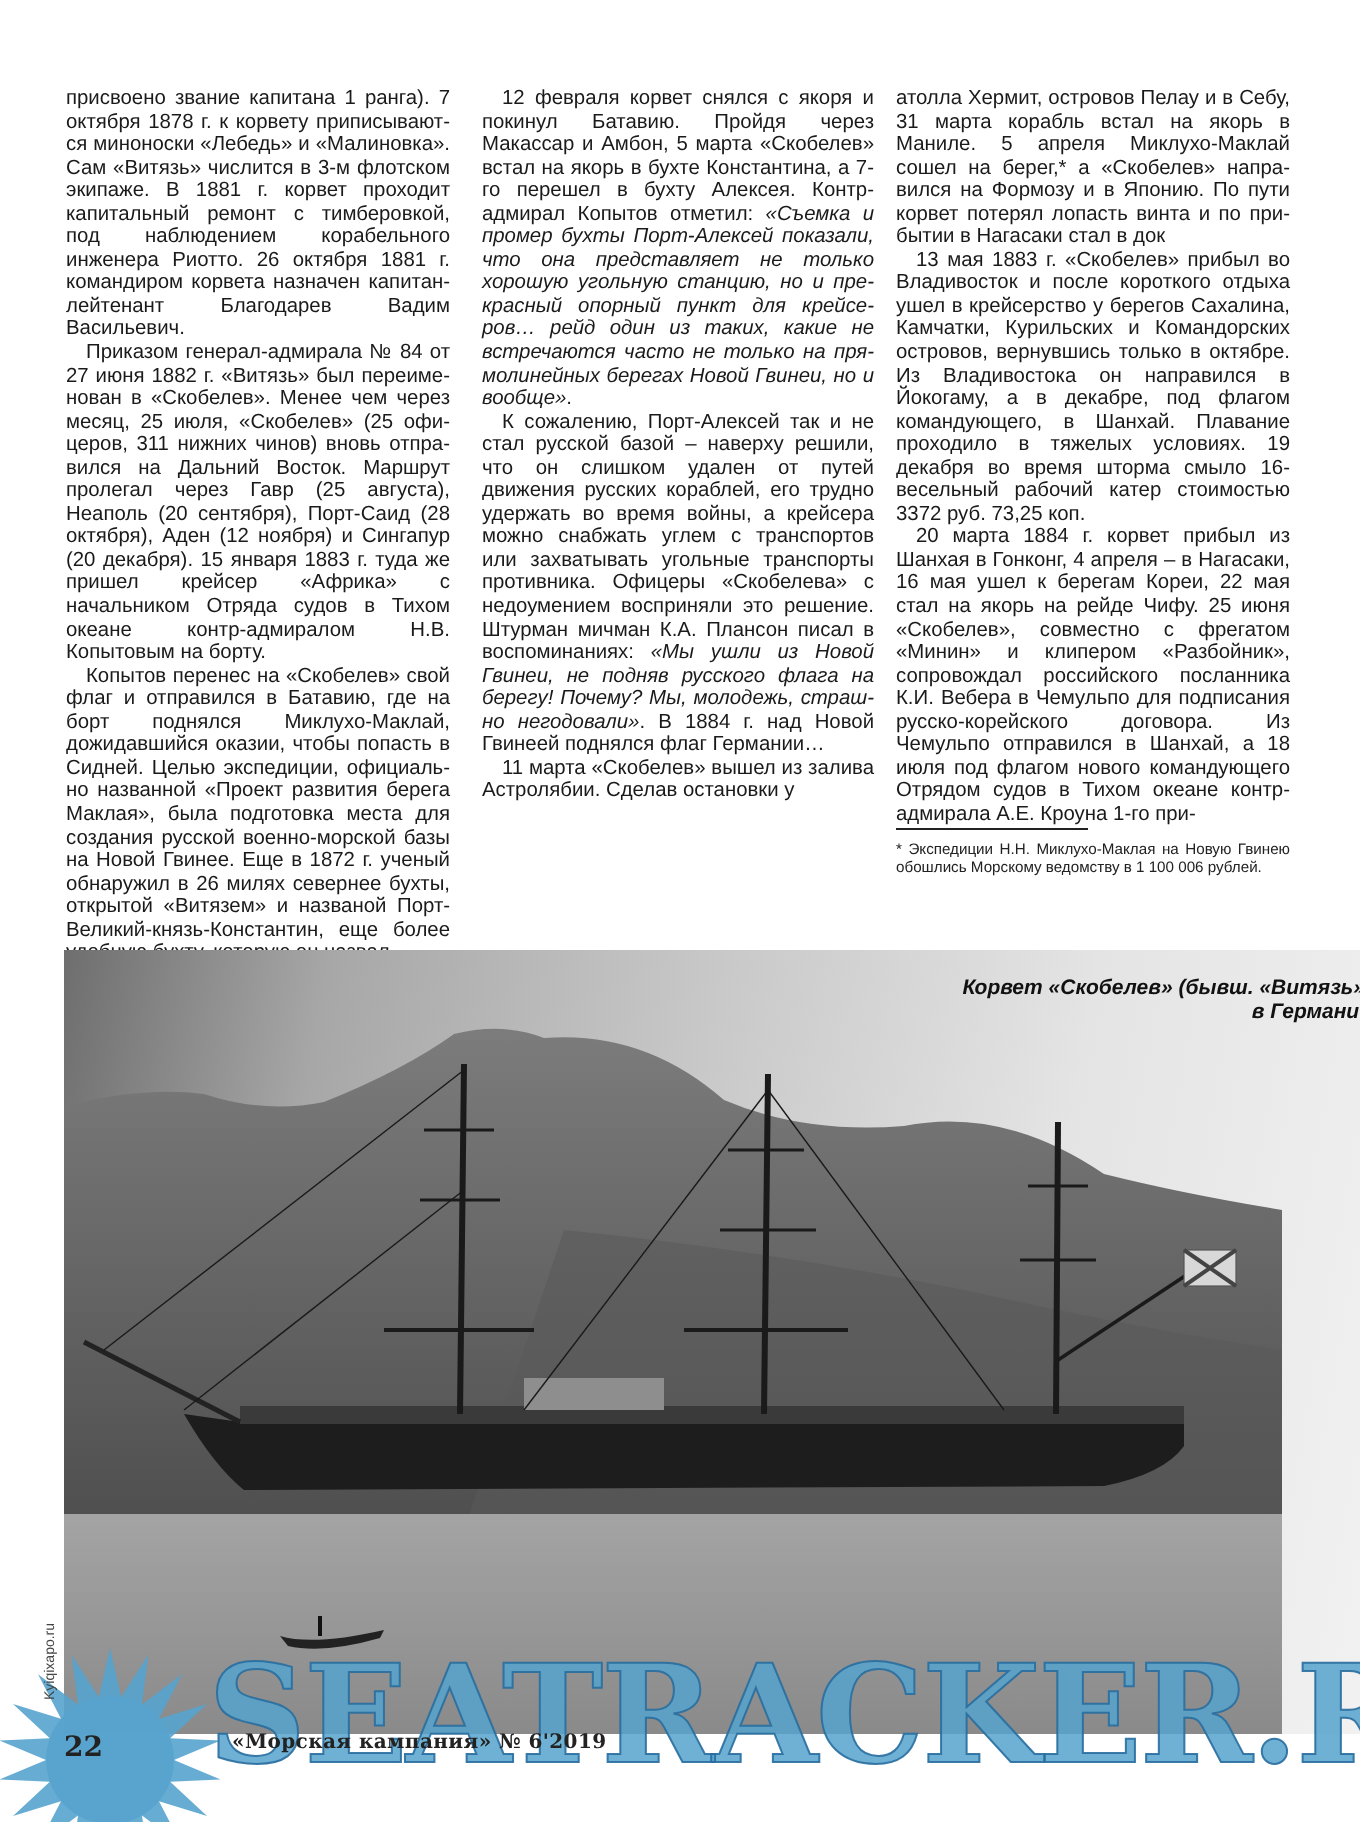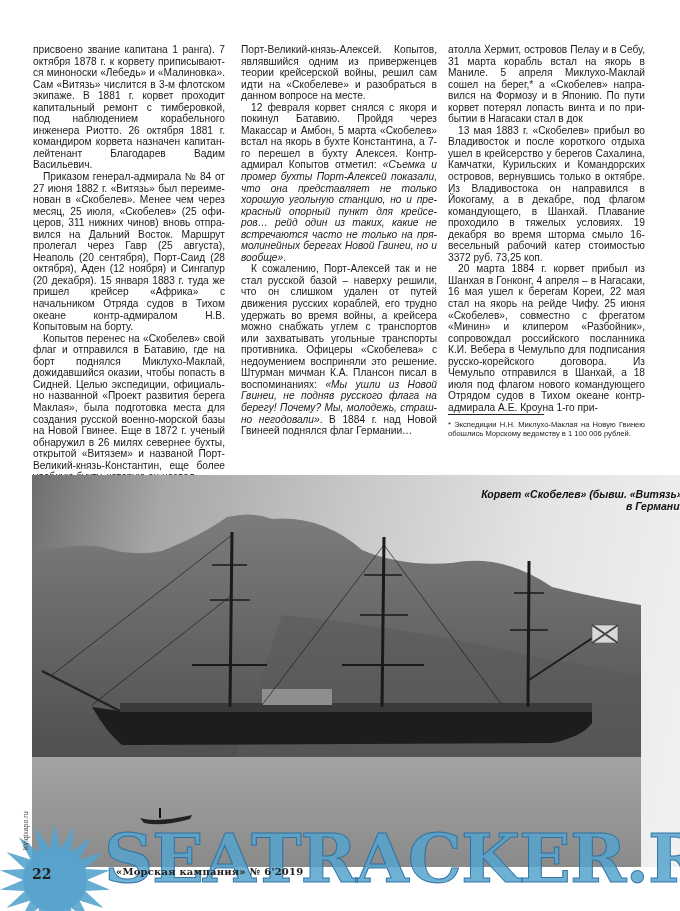--- a/index.html
+++ b/index.html
@@ -41,23 +41,23 @@
 </style>
 </head>
 <body>
 
 <div id="col1" class="col">
     <p class="noindent">присвоено звание капитана 1 ранга). 7 октября 1878 г. к корвету приписывают­ся миноноски «Лебедь» и «Малиновка». Сам «Витязь» числится в 3-м флотском экипаже. В 1881 г. корвет проходит капи­тальный ремонт с тимберовкой, под наблюдением корабельного инженера Риотто. 26 октября 1881 г. командиром корвета назначен капитан-лейтенант Благодарев Вадим Васильевич.</p>
     <p>Приказом генерал-адмирала № 84 от 27 июня 1882 г. «Витязь» был переиме­нован в «Скобелев». Менее чем через месяц, 25 июля, «Скобелев» (25 офи­церов, 311 нижних чинов) вновь отпра­вился на Дальний Восток. Маршрут про­легал через Гавр (25 августа), Неаполь (20 сентября), Порт-Саид (28 октября), Аден (12 ноября) и Сингапур (20 декаб­ря). 15 января 1883 г. туда же при­шел крейсер «Африка» с начальником Отряда судов в Тихом океане контр-адмиралом Н.В. Копытовым на борту.</p>
     <p>Копытов перенес на «Скобелев» свой флаг и отправился в Батавию, где на борт поднялся Миклухо-Маклай, дожидавшийся оказии, чтобы попасть в Сидней. Целью экспедиции, официаль­но названной «Проект развития берега Маклая», была подготовка места для создания русской военно-морской базы на Новой Гвинее. Еще в 1872 г. уче­ный обнаружил в 26 милях севернее бухты, открытой «Витязем» и названой Порт-Великий-князь-Константин, еще более удобную бухту, которую он назвал</p>
   </div>
 <div id="col2" class="col">
-    <p class="noindent">Порт-Великий-князь-Алексей. Копытов, являвшийся одним из приверженцев теории крейсерской войны, решил сам идти на «Скобелеве» и разобраться в данном вопросе на месте.</p>
     <p>12 февраля корвет снялся с якоря и покинул Батавию. Пройдя через Макассар и Амбон, 5 марта «Скобелев» встал на якорь в бухте Константина, а 7-го перешел в бухту Алексея. Контр-адмирал Копытов отметил: <i>«Съемка и промер бухты Порт-Алексей показа­ли, что она представляет не только хорошую угольную станцию, но и пре­красный опорный пункт для крейсе­ров… рейд один из таких, какие не встречаются часто не только на пря­молинейных берегах Новой Гвинеи, но и вообще»</i>.</p>
     <p>К сожалению, Порт-Алексей так и не стал русской базой – наверху реши­ли, что он слишком удален от путей движения русских кораблей, его трудно удержать во время войны, а крейсера можно снабжать углем с транспортов или захватывать угольные транспорты противника. Офицеры «Скобелева» с недоумением восприняли это решение. Штурман мичман К.А. Плансон писал в воспоминаниях: <i>«Мы ушли из Новой Гвинеи, не подняв русского флага на берегу! Почему? Мы, молодежь, страш­но негодовали»</i>. В 1884 г. над Новой Гвинеей поднялся флаг Германии…</p>
+    <p>11 марта «Скобелев» вышел из зали­ва Астролябии. Сделав остановки у</p>
   </div>
 <div id="col3" class="col">
     <p class="noindent">атолла Хермит, островов Пелау и в Себу, 31 марта корабль встал на якорь в Маниле. 5 апреля Миклухо-Маклай сошел на берег,* а «Скобелев» напра­вился на Формозу и в Японию. По пути корвет потерял лопасть винта и по при­бытии в Нагасаки стал в док</p>
     <p>13 мая 1883 г. «Скобелев» прибыл во Владивосток и после короткого отдыха ушел в крейсерство у бере­гов Сахалина, Камчатки, Курильских и Командорских островов, вернувшись только в октябре. Из Владивостока он направился в Йокогаму, а в декабре, под флагом командующего, в Шанхай. Плавание проходило в тяжелых услови­ях. 19 декабря во время шторма смыло 16-весельный рабочий катер стоимо­стью 3372 руб. 73,25 коп.</p>
     <p>20 марта 1884 г. корвет прибыл из Шанхая в Гонконг, 4 апреля – в Нагасаки, 16 мая ушел к берегам Кореи, 22 мая стал на якорь на рейде Чифу. 25 июня «Скобелев», совместно с фрегатом «Минин» и клипером «Разбойник», сопровождал российского посланни­ка К.И. Вебера в Чемульпо для под­писания русско-корейского договора. Из Чемульпо отправился в Шанхай, а 18 июля под флагом нового команду­ющего Отрядом судов в Тихом океане контр-адмирала А.Е. Кроуна 1-го при-</p>
   </div>
 
 <div class="footnote-rule"></div>
 <div class="footnote">* Экспедиции Н.Н. Миклухо-Маклая на Новую Гвинею обошлись Морскому ведомству в 1 100 006 рублей.</div>
 

